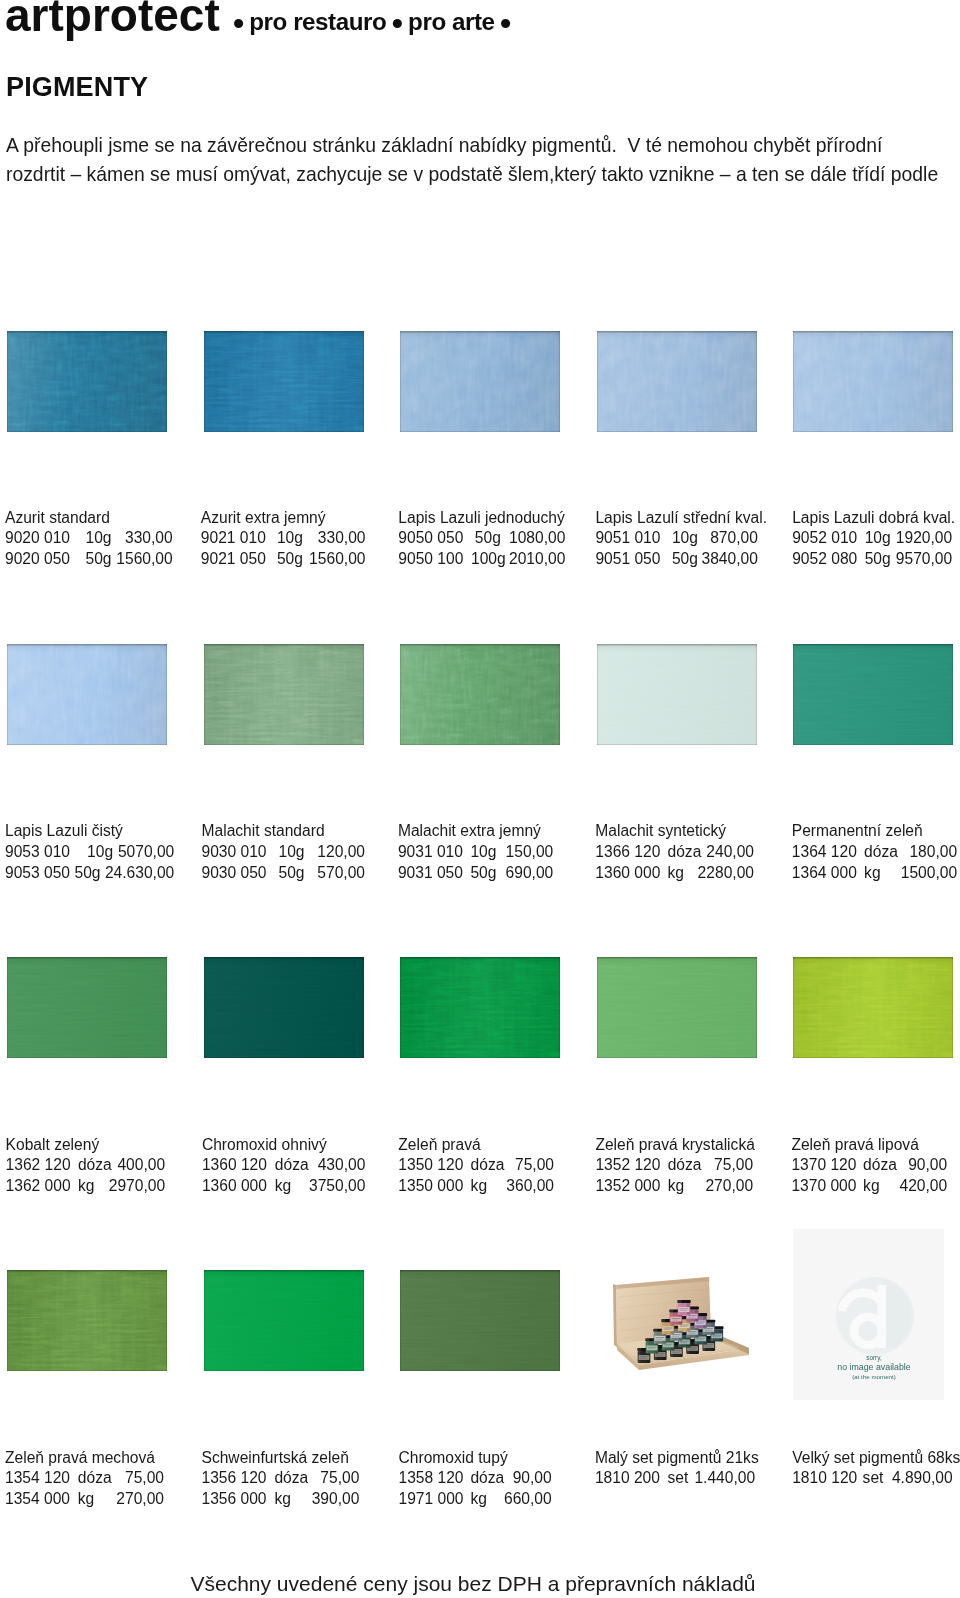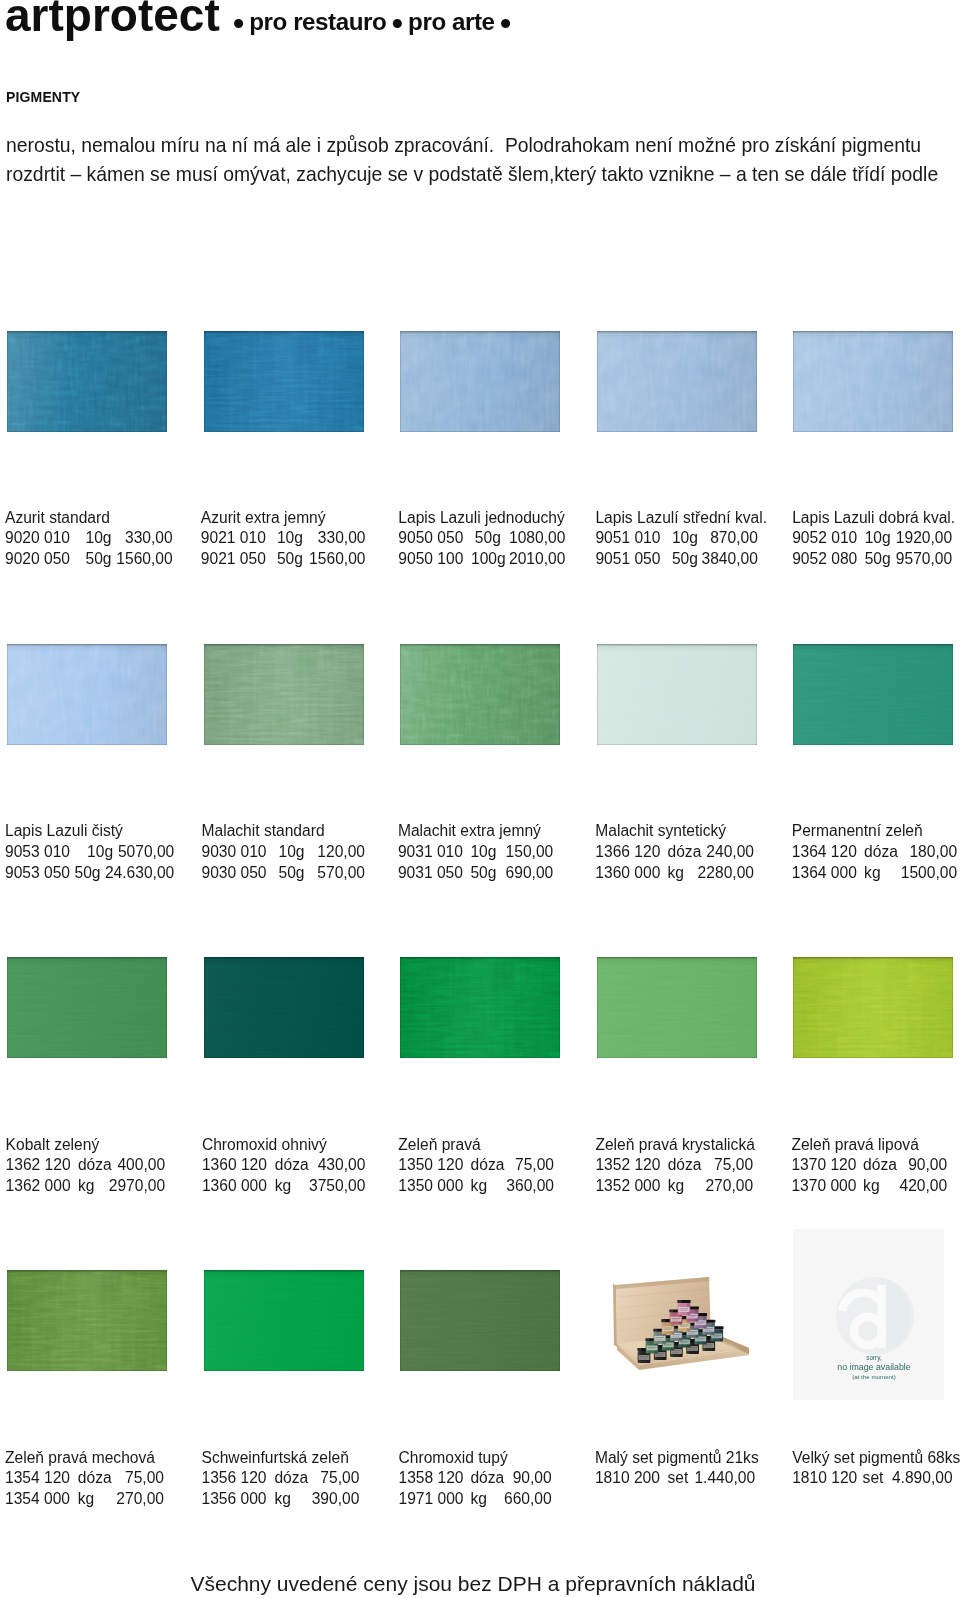--- a/index.html
+++ b/index.html
@@ -10,21 +10,21 @@
 
   
   .brandline{position:absolute;left:0;top:0;white-space:nowrap;height:56px;}
   .brand{position:absolute;left:5px;top:-13px;font-size:46px;font-weight:bold;
          line-height:56px;color:#0f0f0f;}
   .tagline{position:absolute;left:233px;top:2px;font-size:24.2px;font-weight:bold;
            line-height:40px;color:#0f0f0f;letter-spacing:-0.45px;}
   .tagline .bul{font-size:32px;line-height:0;position:relative;top:3.5px;}
   .tagline .bul+span{padding:0 5.5px 0 5.5px;}
   .tagline span+.bul{margin-left:0;}
-  .sect-title{position:absolute;left:6px;top:83px;font-size:14px;font-weight:bold;
+  .sect-title{position:absolute;left:6px;top:73px;font-size:27px;font-weight:bold;
               line-height:28px;color:#111;letter-spacing:0.15px;}
   .intro{position:absolute;left:6px;top:130.5px;width:950px;}
   .intro .il{font-size:19.35px;line-height:29.85px;color:#1a1a1a;white-space:pre;
              height:29.85px;}
 
   
   .sw{position:absolute;width:160px;height:101px;overflow:hidden;}
   .sw.noimgbox{width:151px;height:171px;}
   .sw .tx{position:absolute;left:0;top:0;display:block;}
   .sw .grd{position:absolute;left:0;top:0;width:160px;height:101px;display:block;}
@@ -48,21 +48,21 @@
 </head>
 <body>
 
 <div class="page">
 <div class="brandline">
       <span class="brand">artprotect</span>
       <span class="tagline"><span class="bul">•</span><span>pro restauro</span><span class="bul">•</span><span>pro arte</span><span class="bul">•</span></span>
     </div>
 <div class="sect-title">PIGMENTY</div>
 <div class="intro">
-<div class="il">nerostu, nemalou míru na ní má ale i způsob zpracování.  Polodrahokam není možné pro získání pigmentu</div>
+<div class="il">A přehoupli jsme se na závěrečnou stránku základní nabídky pigmentů.  V té nemohou chybět přírodní</div>
 <div class="il">rozdrtit – kámen se musí omývat, zachycuje se v podstatě šlem,který takto vznikne – a ten se dále třídí podle</div>
 </div>
 <div class="sw" style="left:7px;top:331px;background:#256f94">
 <svg class="tx" width="160" height="101" style="opacity:0.26;mix-blend-mode:overlay">
         <filter id="tf1" x="0" y="0" width="100%" height="100%">
           <feTurbulence type="fractalNoise" baseFrequency="0.32 0.045" numOctaves="3" seed="7"></feTurbulence>
           <feColorMatrix type="saturate" values="0"></feColorMatrix>
         </filter>
         <rect width="160" height="101" filter="url(#tf1)"></rect>
       </svg>

